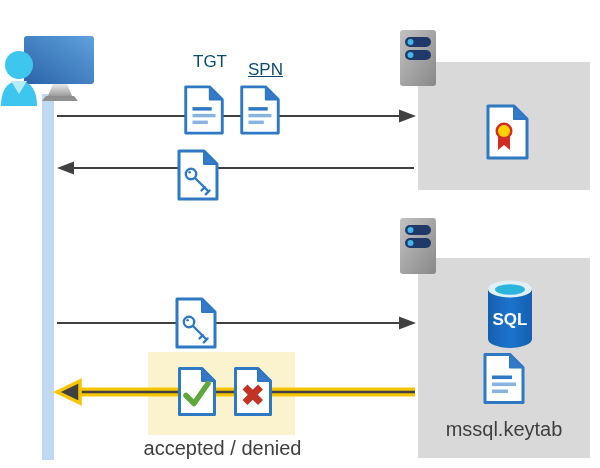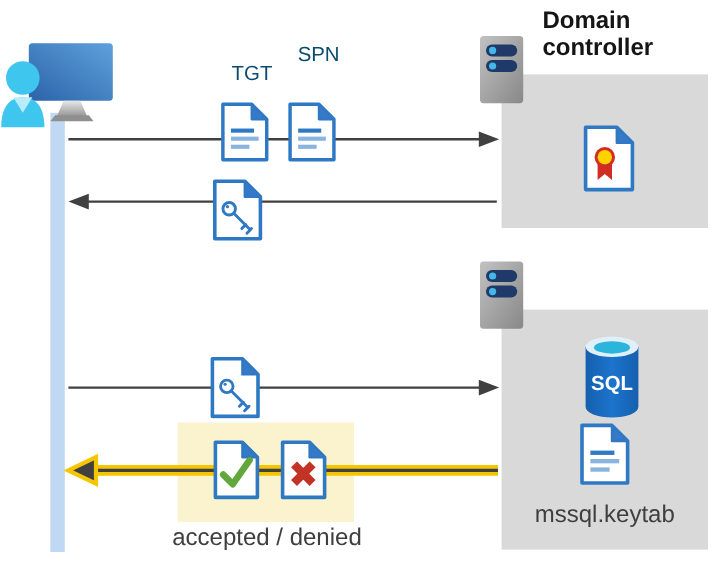--- a/index.html
+++ b/index.html
@@ -59,21 +59,20 @@
       </linearGradient>
     </defs>
     <rect x="24" y="8" width="70" height="48" rx="3" fill="url(#scr)"></rect>
     <polygon points="53,56 67,56 73,70 47,70" fill="url(#stnd)"></polygon>
     <path d="M42 73 L78 73 L74 68 L46 68 Z" fill="#8f8f8f"></path>
     <circle cx="19" cy="37" r="14" fill="#3ec6ee"></circle>
     <path d="M1 78 C1 60 9 53 19 53 C29 53 37 60 37 78 Z" fill="#3ec6ee"></path>
     <polygon points="11,53 27,53 19,66" fill="#b8ecfa"></polygon>
   </svg>
 
-  <div class="abs node-label" style="left:452px;top:6px;width:140px;">Domain controller</div>
   <svg class="abs icon" style="left:399px;top:29px;" width="38" height="58" viewBox="0 0 38 58">
     <defs>
         <linearGradient id="srv1" x1="0" y1="0" x2="1" y2="1">
       <stop offset="0" stop-color="#c2c2c2"></stop>
           <stop offset="1" stop-color="#888888"></stop>
     </linearGradient>
       </defs>
     <rect x="1" y="1" width="36" height="56" rx="3" fill="url(#srv1)"></rect>
     <rect x="6" y="8" width="26" height="10" rx="5" fill="#1f3a68"></rect>
     <circle cx="11.5" cy="13" r="3" fill="#45b6e8"></circle>
@@ -82,21 +81,21 @@
   </svg>
   <svg class="abs icon" style="left:484px;top:104px;" width="47" height="57" viewBox="0 0 47 57">
     <path d="M4 2 H30 L43 15 V54 H4 Z" fill="#fff" stroke="#2f78c4" stroke-width="3" stroke-linejoin="round"></path>
     <path d="M30 2 V15 H43 Z" fill="#3579c8" stroke="#2f78c4" stroke-width="2" stroke-linejoin="round"></path>
     <polygon points="14,30 26,30 26,46 20,41 14,46" fill="#d22d23"></polygon>
     <circle cx="20" cy="27" r="8.5" fill="#d22d23"></circle>
     <circle cx="20" cy="27" r="6" fill="#ffd200"></circle>
   </svg>
 
   <div class="abs small-label" style="left:181px;top:52px;width:46px;">TGT</div>
-  <div class="abs small-label" style="left:237px;top:36px;width:46px;">SPN</div>
+  <div class="abs small-label" style="left:237px;top:60px;width:46px;text-decoration:underline;">SPN</div>
   <svg class="abs icon" style="left:181px;top:85px;" width="46" height="50" viewBox="0 0 46 52">
     <path d="M4 2 H29 L42 15 V50 H4 Z" fill="#fff" stroke="#2f78c4" stroke-width="3" stroke-linejoin="round"></path>
     <path d="M29 2 V15 H42 Z" fill="#3579c8" stroke="#2f78c4" stroke-width="2" stroke-linejoin="round"></path>
     <rect x="11" y="23" width="20" height="3.6" fill="#2f78c4"></rect>
     <rect x="11" y="30" width="24" height="3.6" fill="#8ab4e0"></rect>
     <rect x="11" y="37" width="16" height="3.6" fill="#8ab4e0"></rect>
   </svg>
   <svg class="abs icon" style="left:237px;top:85px;" width="46" height="50" viewBox="0 0 46 52">
     <path d="M4 2 H29 L42 15 V50 H4 Z" fill="#fff" stroke="#2f78c4" stroke-width="3" stroke-linejoin="round"></path>
     <path d="M29 2 V15 H42 Z" fill="#3579c8" stroke="#2f78c4" stroke-width="2" stroke-linejoin="round"></path>

